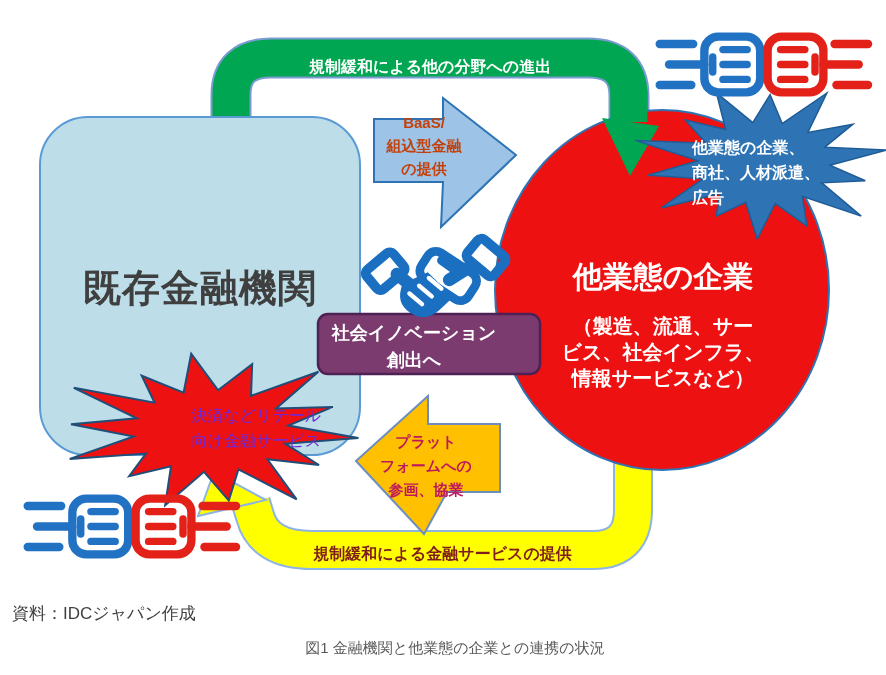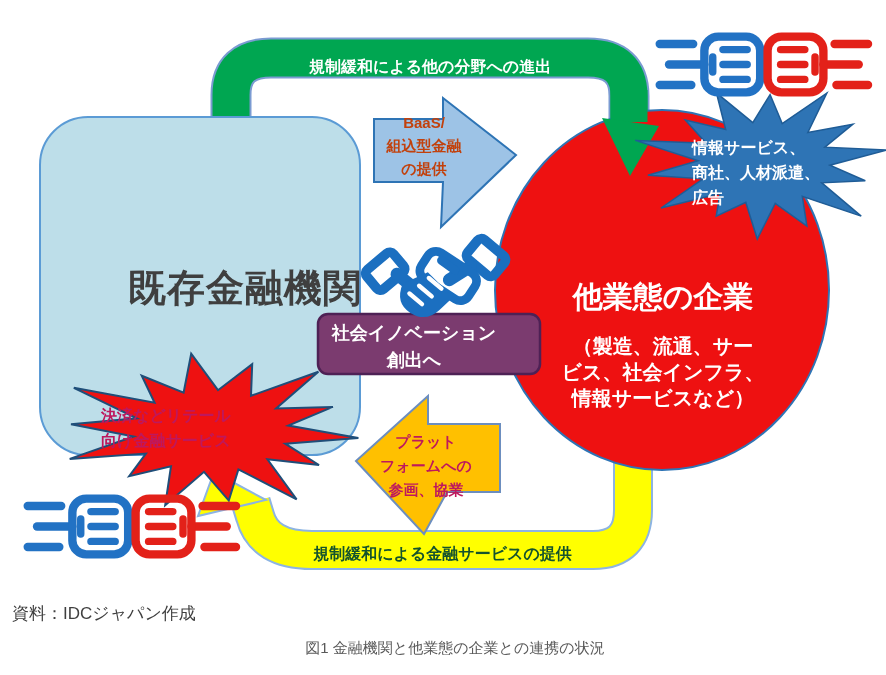--- a/index.html
+++ b/index.html
@@ -2,29 +2,29 @@
 <html><head>
 <meta charset="utf-8">
 <style>
   html,body{margin:0;padding:0;background:#fff;}
   #stage{position:relative;width:886px;height:675px;background:#fff;overflow:hidden;
          font-family:"Liberation Sans",sans-serif;}
   #diagram-svg{position:absolute;left:0;top:0;}
   .label{position:absolute;white-space:pre-line;}
   .t-green-top{left:230px;top:57px;width:400px;text-align:center;color:#fff;font-size:16px;font-weight:600;}
   .t-baas{left:372px;top:111px;width:104px;text-align:center;color:#c2410c;font-size:15px;line-height:23px;font-weight:600;}
-  .t-main-left{left:40px;top:263px;width:320px;text-align:center;color:#3f3f3f;font-size:38px;font-weight:800;letter-spacing:1px;padding-left:45px;}
+  .t-main-left{left:40px;top:263px;width:320px;text-align:center;color:#3f3f3f;font-size:38px;font-weight:800;letter-spacing:1px;}
   .t-ellipse{left:513px;top:241px;width:300px;text-align:center;color:#fff;}
-  .t-ellipse .big{font-size:30px;font-weight:800;line-height:36px;margin-top:20px;}
+  .t-ellipse .big{font-size:30px;font-weight:800;line-height:36px;}
   .t-ellipse .small{font-size:20px;font-weight:700;line-height:26px;white-space:pre-line;}
   .t-blueburst{left:692px;top:135px;width:190px;text-align:left;color:#fff;font-size:16px;font-weight:700;line-height:25px;}
   .t-purple{left:318px;top:320px;width:192px;text-align:center;color:#fff;font-size:18px;font-weight:700;line-height:27px;}
-  .t-redburst{left:101px;top:403px;width:220px;text-align:left;color:#be185d;font-size:16px;font-weight:700;line-height:25px;}
+  .t-redburst{left:101px;top:403px;width:220px;text-align:right;color:#6d28d9;font-size:16px;font-weight:400;line-height:25px;}
   .t-orange{left:366px;top:430px;width:120px;text-align:center;color:#be185d;font-size:15px;font-weight:600;line-height:24px;}
-  .t-yellow{left:270px;top:544px;width:345px;text-align:center;color:#14532d;font-size:16px;font-weight:600;}
+  .t-yellow{left:270px;top:544px;width:345px;text-align:center;color:#7f1d1d;font-size:16px;font-weight:600;}
   .t-source{left:12px;top:602px;color:#3f3f3f;font-size:17px;}
   .t-caption{left:0;top:639px;width:910px;text-align:center;color:#595959;font-size:15px;}
 </style>
 </head>
 <body>
 
 <div id="stage">
 
   <svg id="diagram-svg" width="886" height="675" viewBox="0 0 886 675">
 
@@ -105,21 +105,21 @@
 
   <div class="label t-main-left">既存金融機関</div>
 
   <div class="label t-ellipse">
     <div class="big">他業態の企業</div>
     <div class="small">（製造、流通、サー
 ビス、社会インフラ、
 情報サービスなど）</div>
   </div>
 
-  <div class="label t-blueburst">情報サービス、
+  <div class="label t-blueburst">他業態の企業、
 商社、人材派遣、
 広告</div>
 
   <div class="label t-purple">社会イノベーション
 創出へ</div>
 
   <div class="label t-redburst">決済などリテール
 向け金融サービス</div>
 
   <div class="label t-orange">プラット

